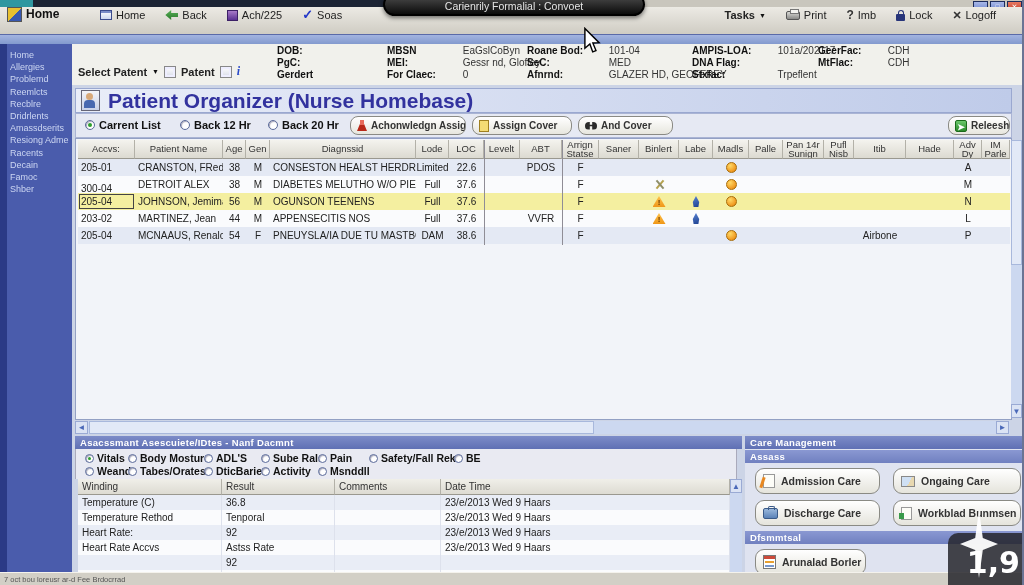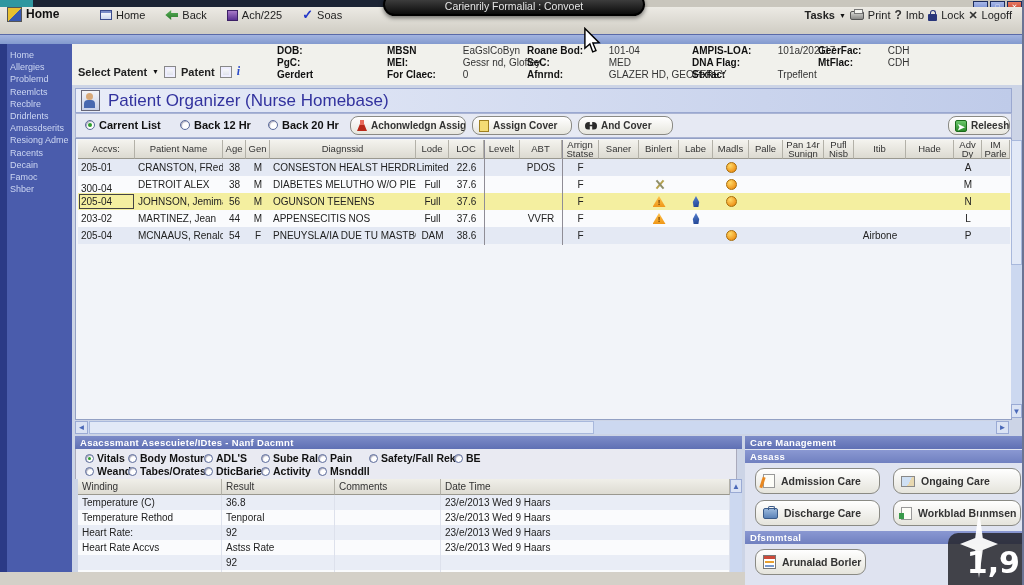--- a/index.html
+++ b/index.html
@@ -12,21 +12,21 @@
   #strip-teal{left:0;top:0;width:33px;height:7px;background:#2f97a0;}
   #win-controls{right:2px;top:1px;display:flex;gap:2px;}
   .winbtn{width:15px;height:11px;border:1px solid #1c2c5c;font-size:7px;line-height:9px;text-align:center;color:#fff;box-sizing:border-box;}
   .winbtn.min,.winbtn.max{background:linear-gradient(#a8b8e8,#6a82cc);}
   .winbtn.close{background:linear-gradient(#e87a62,#c23a28);}
   
   #menubar{left:0;top:7px;width:1024px;height:27px;background:linear-gradient(#eceae4,#cfccc3);border-bottom:1px solid #b8b5ac;}
   #app-icon{left:7px;top:7px;width:13px;height:13px;background:linear-gradient(135deg,#e8c030 50%,#3858b0 50%);border:1px solid #555;}
   #app-title{left:26px;top:7px;font-size:12px;font-weight:bold;color:#111;}
   #toolbar-left{left:100px;top:6px;display:flex;gap:20px;align-items:center;height:18px;}
-  #toolbar-right{right:12px;top:6px;display:flex;gap:4px;align-items:center;height:18px;text-align:center;}
+  #toolbar-right{right:28px;top:6px;display:flex;gap:20px;align-items:center;height:18px;text-align:center;}
   .tb-item{display:flex;align-items:center;gap:4px;font-size:11px;color:#222;cursor:default;}
   .tb-item.bold{font-weight:bold;}
   .caret{font-size:7px;color:#111;}
   .ico{display:inline-block;flex:none;}
   .window-icon{width:12px;height:10px;border:1px solid #3a4a8c;background:linear-gradient(#fff,#ccd6ee);box-shadow:inset 0 2px 0 #7a8cc8;box-sizing:border-box;}
   .back-icon{width:13px;height:10px;background:linear-gradient(#58b058,#2a7a2a);clip-path:polygon(0 50%,45% 0,45% 30%,100% 30%,100% 70%,45% 70%,45% 100%);}
   .chart-icon{width:11px;height:11px;background:linear-gradient(#a87ac8,#5a3092);border:1px solid #3c2066;box-sizing:border-box;}
   .check-icon{color:#2338c8;font-weight:bold;font-size:13px;line-height:12px;}
   .printer-icon{width:14px;height:9px;background:linear-gradient(#d8d8d4,#8a8a88);border:1px solid #555;border-radius:2px;box-sizing:border-box;position:relative;}
   .printer-icon::before{content:'';position:absolute;left:3px;top:-3px;width:7px;height:3px;background:#f4f4f0;border:1px solid #777;}
@@ -48,21 +48,21 @@
   #info-i{color:#2848c8;font-weight:bold;font-style:italic;font-size:12px;font-family:"Liberation Serif",serif;}
   .demo-col{position:absolute;top:45px;font-size:10px;line-height:12px;white-space:nowrap;}
   .demo-row .dlabel{font-weight:bold;color:#111;display:inline-block;}
   .demo-row .dvalue{color:#333;margin-left:21px;}
   
   #content-bg{left:72px;top:85px;width:952px;height:487px;background:#ccd4e6;}
   #banner{left:75px;top:88px;width:937px;height:25px;background:linear-gradient(90deg,#e9edf8,#bfcbe9);border:1px solid #9aa8d0;display:flex;align-items:center;box-sizing:border-box;}
   #banner-icon{width:17px;height:19px;margin:0 8px 0 5px;background:linear-gradient(#f4f4f8,#c8d0e8);border:1px solid #667;position:relative;}
   #banner-icon::before{content:'';position:absolute;left:4px;top:2px;width:7px;height:7px;border-radius:50%;background:#d8a878;}
   #banner-icon::after{content:'';position:absolute;left:2px;top:9px;width:11px;height:8px;border-radius:4px 4px 0 0;background:#4868b0;}
-  #banner-title{font-size:17px;color:#32329e;}
+  #banner-title{font-size:21px;color:#32329e;font-weight:bold;}
   #controls-row{left:75px;top:113px;width:937px;height:25px;background:#e6e9f3;border:1px solid #aab4d4;box-sizing:border-box;}
   .radio{width:10px;height:10px;border-radius:50%;background:#fff;border:1px solid #5a6a9a;box-shadow:inset 1px 1px 1px #aab;box-sizing:border-box;flex:none;}
   .radio.sel::after{content:'';display:block;width:4px;height:4px;border-radius:50%;background:#2e9e2e;margin:2px;}
   .radio-item{position:absolute;display:flex;gap:4px;align-items:center;font-size:11px;font-weight:bold;color:#111;}
   .btn3d{position:absolute;height:19px;display:flex;align-items:center;gap:4px;padding:0 6px;box-sizing:border-box;
          background:linear-gradient(#ffffff,#e7e6de);border:1px solid #8a8a84;border-radius:8px;
          font-size:10px;font-weight:bold;color:#333;white-space:nowrap;overflow:hidden;cursor:pointer;}
   .person-red-icon{width:10px;height:11px;background:radial-gradient(circle at 50% 20%,#e86a5a 30%,#b82818 31%);clip-path:polygon(30% 0,70% 0,70% 35%,100% 100%,0 100%,30% 35%);}
   .note-icon{width:10px;height:12px;background:#f4dc74;border:1px solid #a08020;box-sizing:border-box;}
   .binoculars-icon{width:12px;height:8px;background:#2a2a2a;border-radius:4px;clip-path:polygon(0 0,40% 0,40% 40%,60% 40%,60% 0,100% 0,100% 100%,60% 100%,60% 60%,40% 60%,40% 100%,0 100%);}
@@ -583,20 +583,23 @@
       <div class="care-btn" style="left: 893px; top: 500px; width: 128px;">
         <span class="ico doc-green-icon"></span>
         <span>Workblad Bunmsen</span>
       </div>
       <div class="care-btn" style="left: 755px; top: 549px; width: 111px;">
         <span class="ico calendar-icon"></span>
         <span>Arunalad Borler</span>
       </div>
     </div>
 
+  <div class="abs" id="status-bar">
+    <span>7 oct bou loreusr ar-d Fee Brdocrrad</span>
+  </div>
 
   <div class="abs" id="tooltip">Carienrily Formalial : Convoet</div>
   <svg class="abs" id="cursor" viewBox="0 0 12 19">
     <path d="M1 1 L1 15 L4.5 12 L6.5 17.5 L8.8 16.6 L6.6 11.2 L11 11 Z" fill="#fff" stroke="#000" stroke-width="1"></path>
   </svg>
   <div class="abs" id="counter-box">
     <div class="abs" id="counter-text">1,9</div>
   </div>
   <div class="abs" id="sparkle"></div>
   <div class="abs" id="right-edge"></div>

